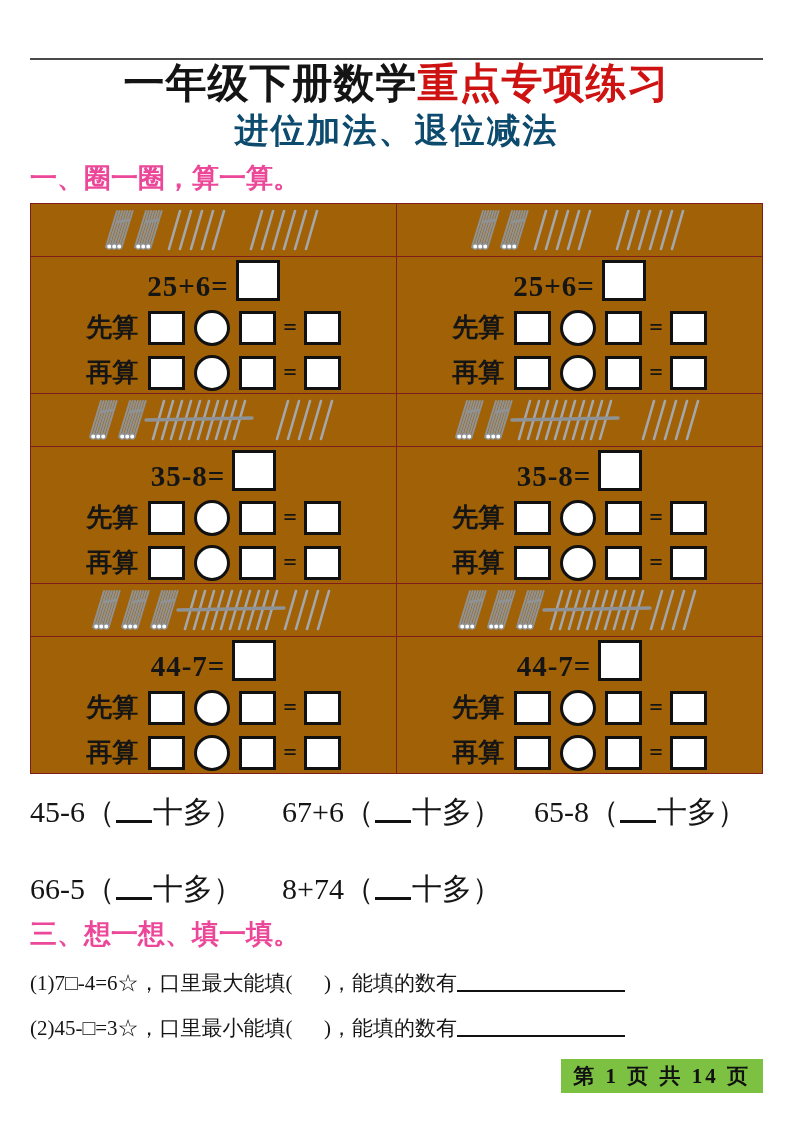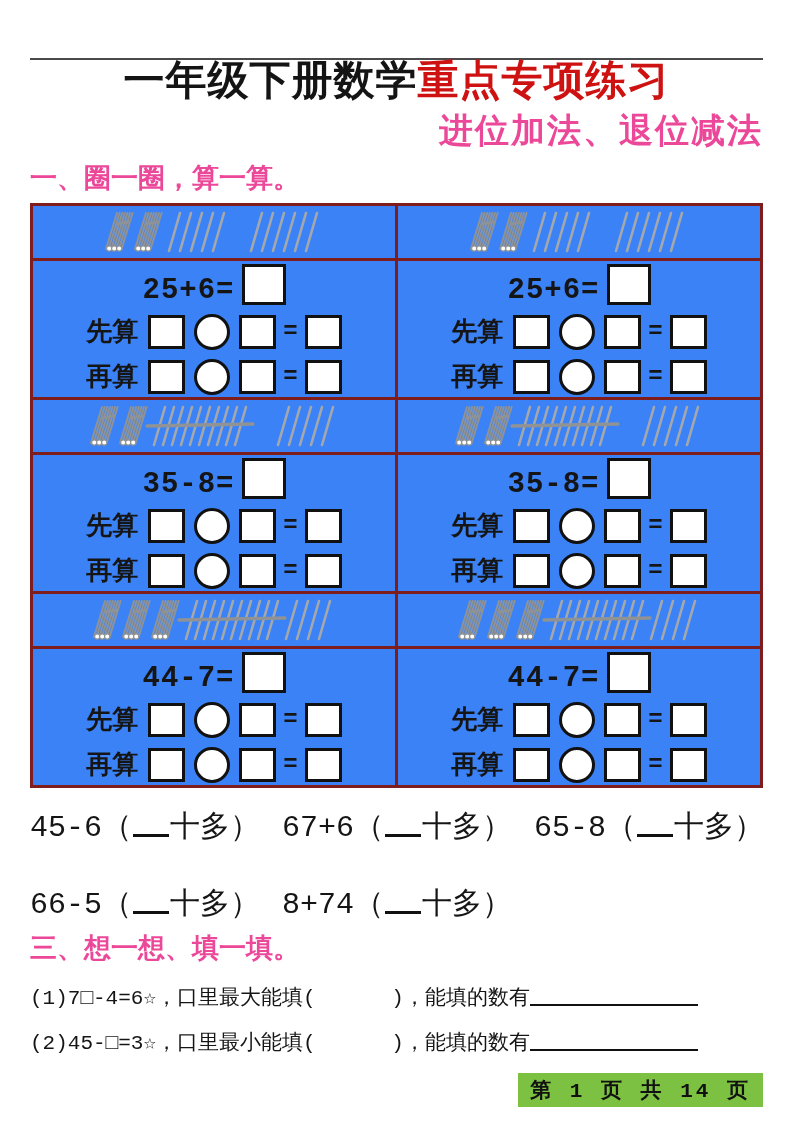--- a/index.html
+++ b/index.html
@@ -1,27 +1,27 @@
 <!DOCTYPE html>
 <html><head>
 <meta charset="utf-8">
 <style>
   html,body{margin:0;padding:0;background:#ffffff;}
   .page{
     width:793px;height:1122px;box-sizing:border-box;
     padding:0 30px;overflow:hidden;position:relative;
-    font-family:Liberation Mono, monospace;color:#151515;background:#fff;
+    font-family:Liberation Serif, serif;color:#151515;background:#fff;
   }
   .top-rule{margin-top:58px;border-top:2px solid #4a4a4a;height:0;}
   .title{margin:0;text-align:center;font-size:41px;font-weight:800;line-height:1.15;letter-spacing:1px;color:#141414;}
   .title .red{color:#ce1212;}
-  .subtitle{margin:1px 0 6px;text-align:right;font-size:34px;font-weight:800;letter-spacing:2px;color:#ec4899;}
+  .subtitle{margin:1px 0 6px;text-align:center;font-size:34px;font-weight:800;letter-spacing:2px;color:#0c4a6e;}
   .sec-heading{font-size:27px;font-weight:800;margin:4px 0 7px;color:#ec4899;}
   table.work{width:100%;border-collapse:collapse;table-layout:fixed;}
-  table.work td{border:3px solid #7f1d1d;padding:0;background:#3b82f6;}
+  table.work td{border:1px solid #7f1d1d;padding:0;background:#a16207;}
   tr.img-row td{height:52px;text-align:center;vertical-align:middle;}
   tr.prob-row td{height:136px;vertical-align:middle;}
   .prob{display:flex;flex-direction:column;align-items:center;gap:9px;}
   .eq-line{display:flex;align-items:flex-end;}
   .eq-text{font-size:29px;font-weight:600;letter-spacing:1px;line-height:1;}
   .box{display:inline-block;width:37px;height:34px;border:3px solid #111;background:#fff;box-sizing:border-box;}
   .eq-box{width:44px;height:41px;margin-left:7px;}
   .circle{display:inline-block;width:36px;height:36px;border:3px solid #111;border-radius:50%;background:#fff;box-sizing:border-box;}
   .calc-line{display:flex;align-items:center;gap:9px;}
   .calc-label{font-size:26px;font-weight:700;margin-right:1px;}

